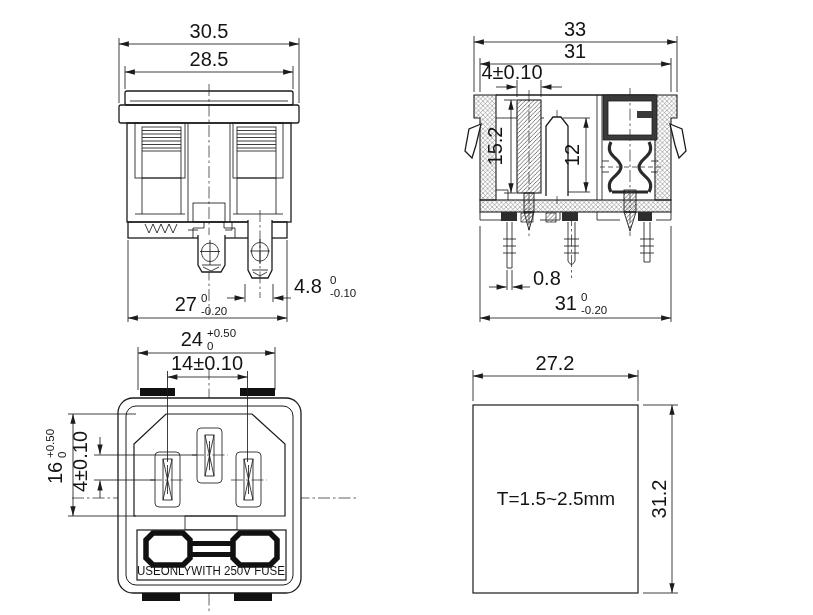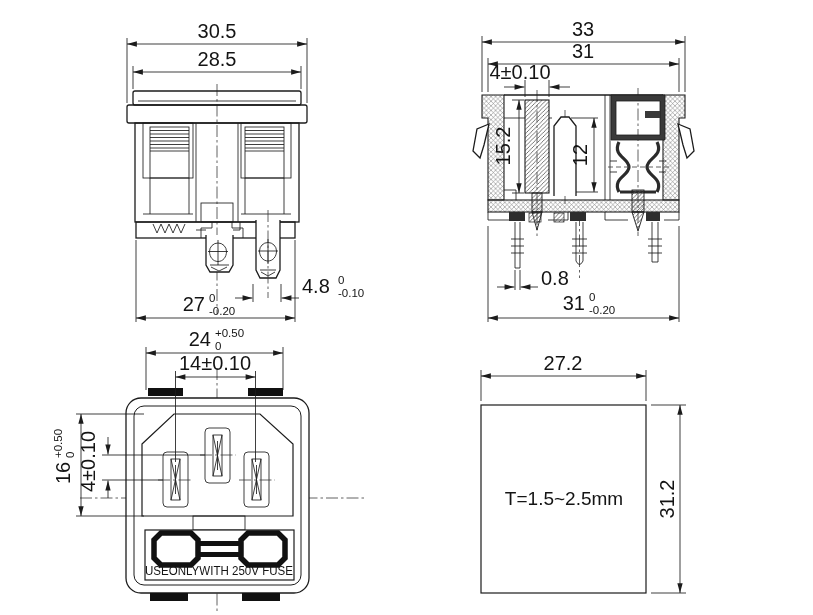--- a/index.html
+++ b/index.html
@@ -1,16 +1,16 @@
 <!DOCTYPE html>
 <html><head>
 <meta charset="utf-8">
 <style>
   html,body{margin:0;padding:0;background:#fff;}
-  #stage{width:750px;height:615px;position:relative;background:#fff;padding-left:8px;}
+  #stage{width:750px;height:615px;position:relative;background:#fff;}
   svg{display:block;}
   .ol{fill:none;stroke:#1c1c1c;stroke-width:1.3;}
   .olw{fill:#fff;stroke:#1c1c1c;stroke-width:1.3;}
   .tn{fill:none;stroke:#1c1c1c;stroke-width:0.85;}
   .dl{fill:none;stroke:#1c1c1c;stroke-width:0.85;}
   .cl{fill:none;stroke:#3a3a3a;stroke-width:0.8;stroke-dasharray:12 3 2.5 3;}
   .dsh{fill:none;stroke:#3a3a3a;stroke-width:0.8;stroke-dasharray:5 3;}
   .blk{fill:#111;stroke:none;}
   text{font-family:"Liberation Sans","DejaVu Sans",sans-serif;fill:#141414;}
   .d{font-size:20px;}

